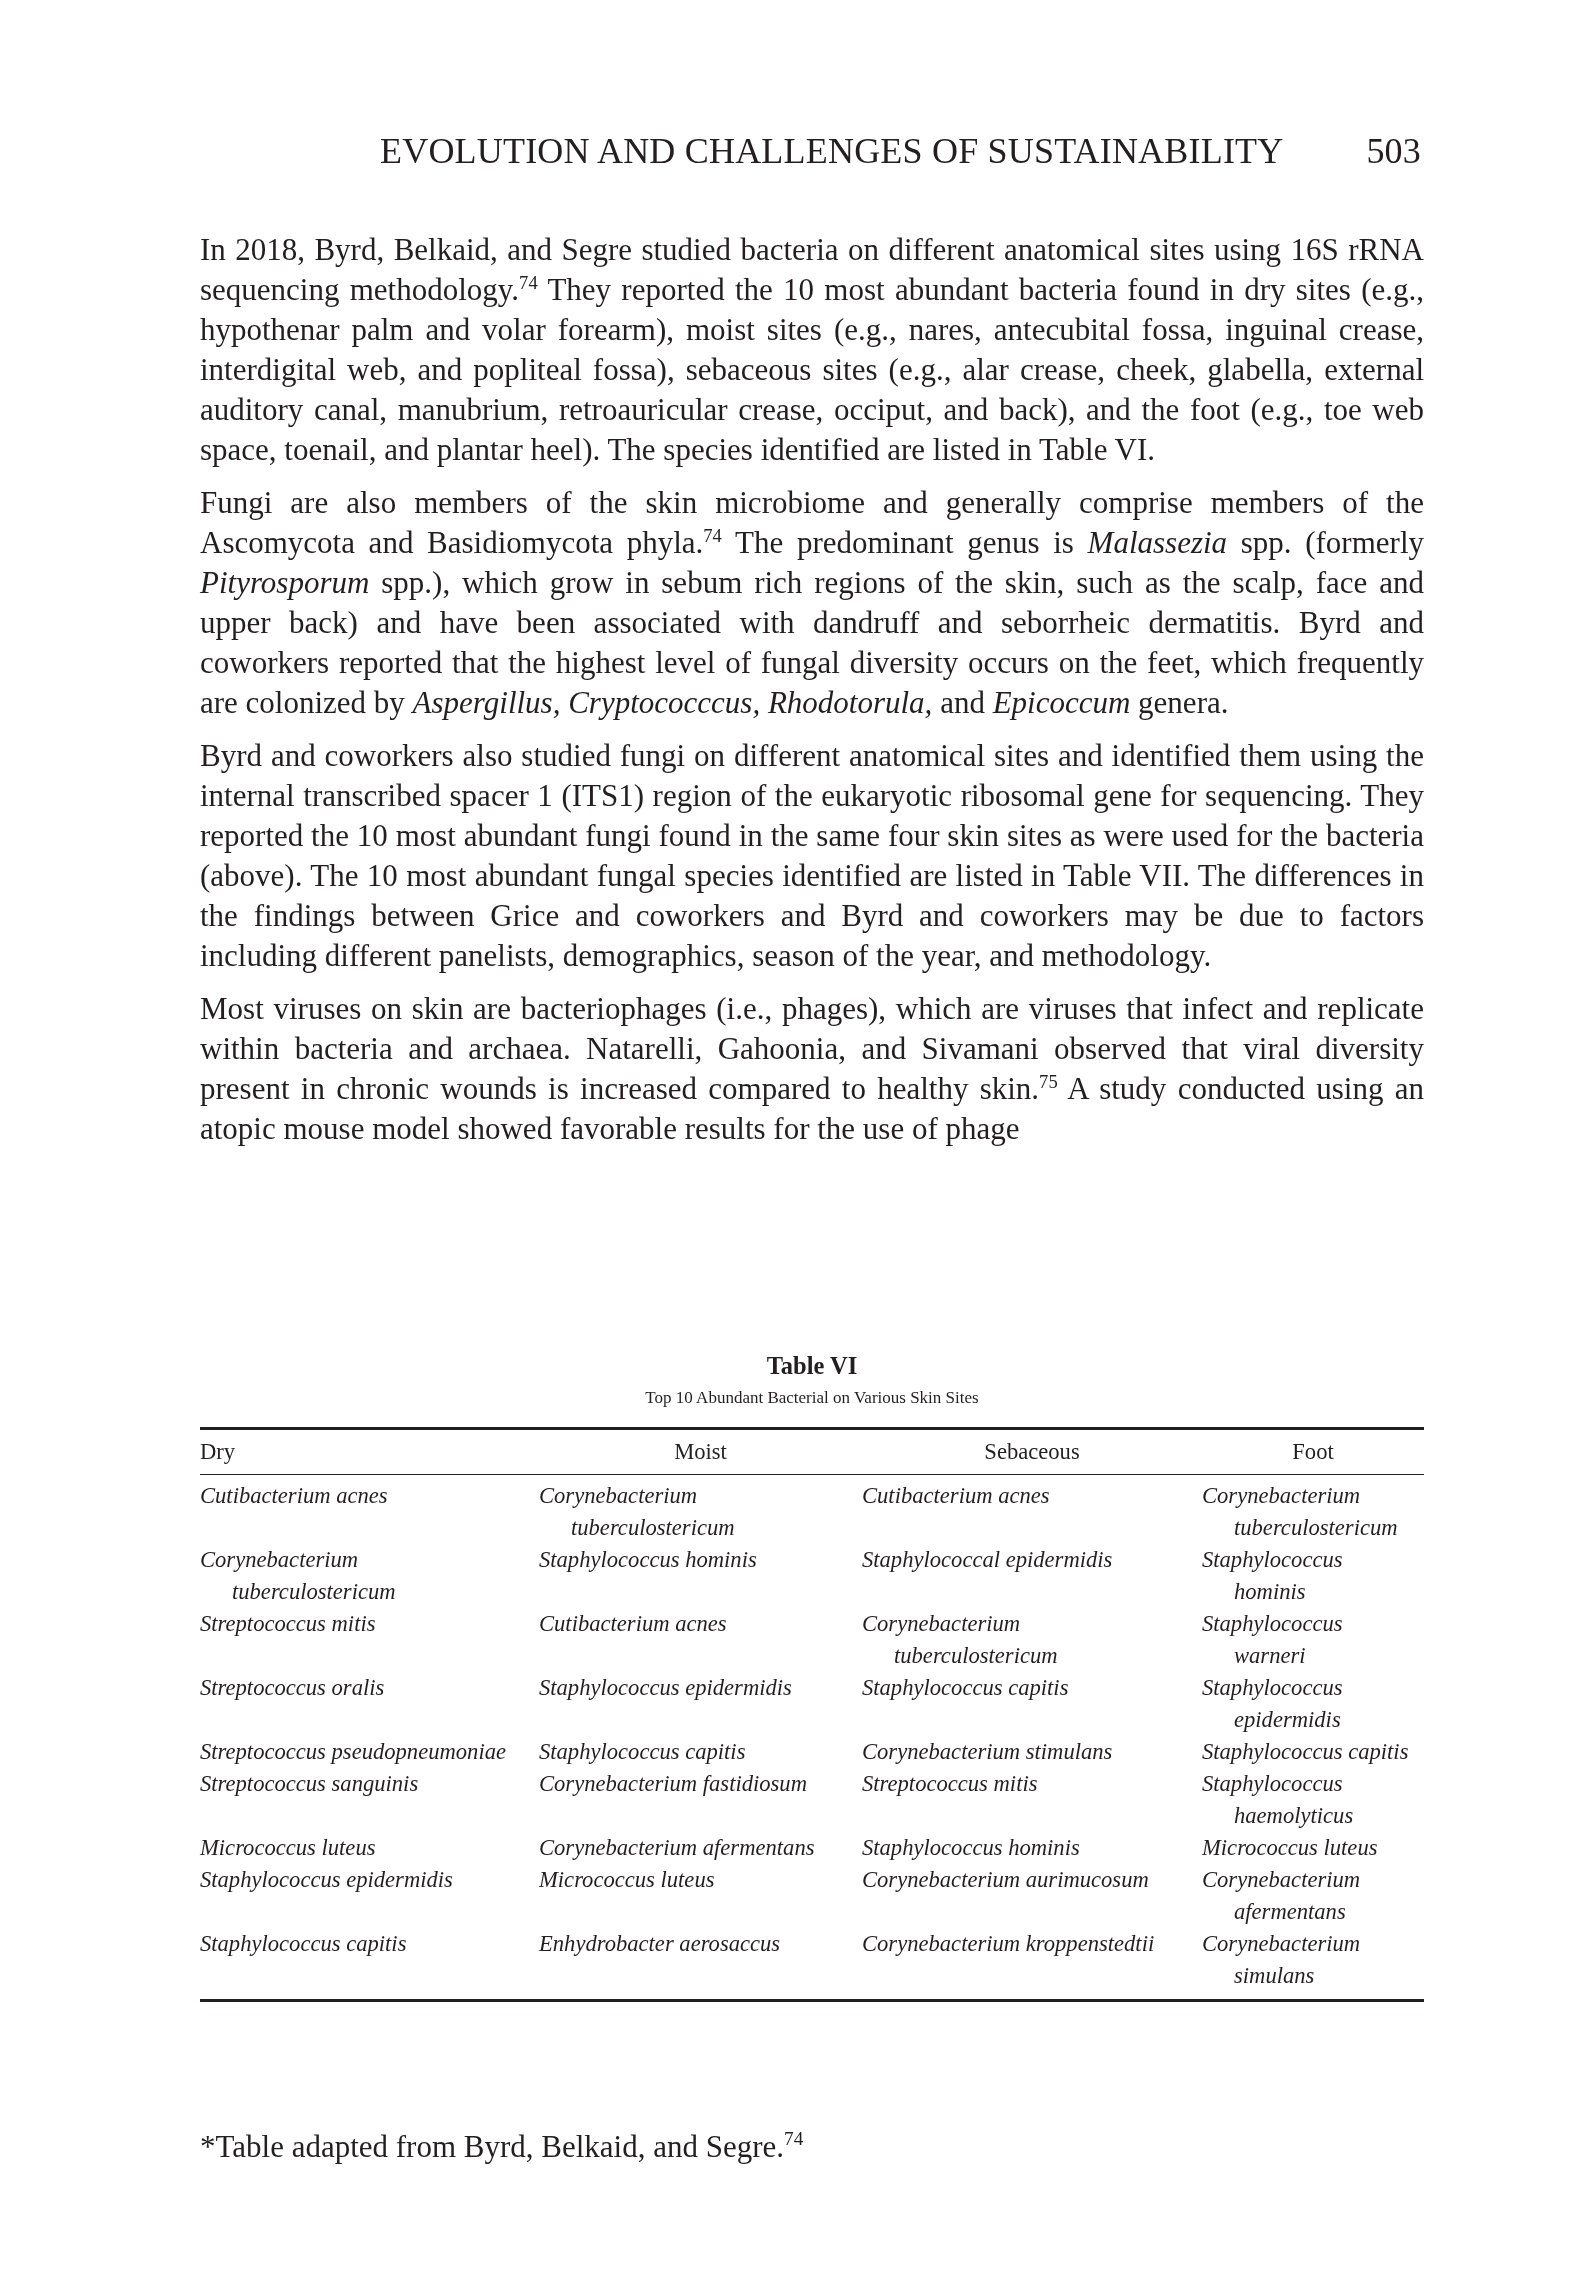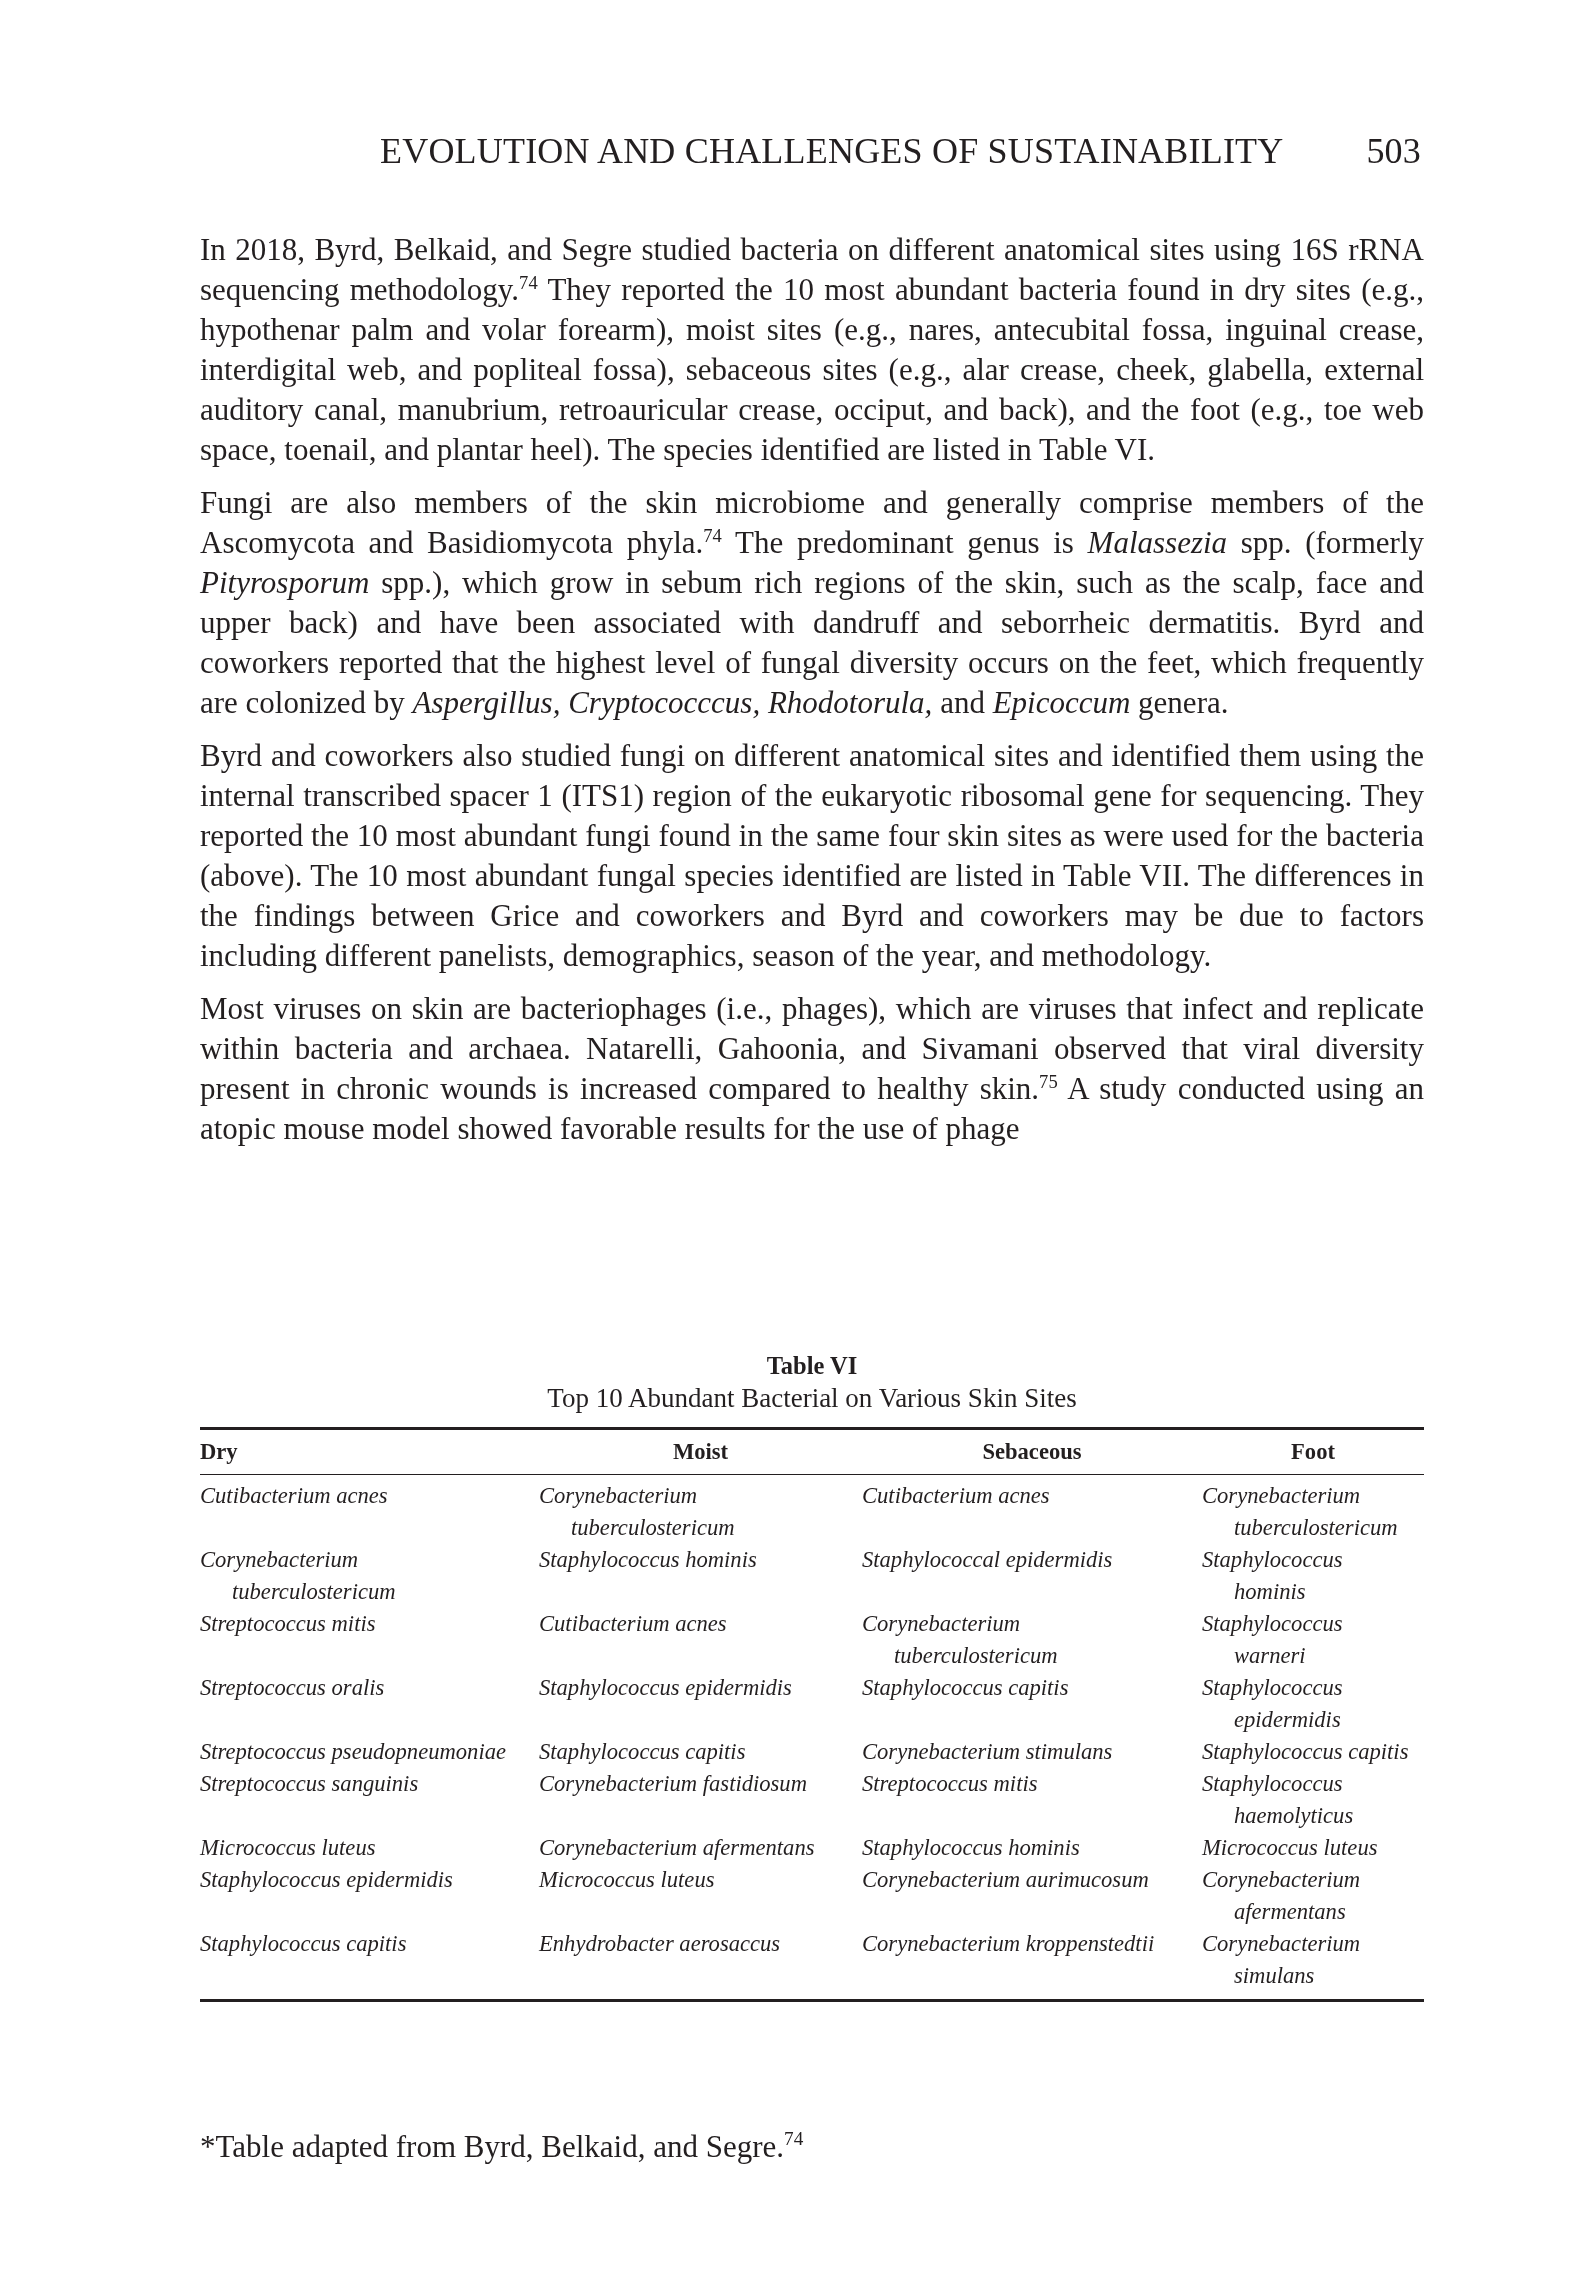--- a/index.html
+++ b/index.html
@@ -18,27 +18,27 @@
   .body-text {
     position: absolute; left: 200px; top: 230px; width: 1224px;
     font-size: 31px; line-height: 40px; text-align: justify;
   }
   .body-text p { margin: 0 0 13px 0; }
   .body-text sup { font-size: 0.6em; line-height: 0; vertical-align: 0.6em; }
   .body-text i { font-style: italic; }
 
   .table-block { position: absolute; left: 200px; top: 1350px; width: 1224px; }
   .table-title { text-align: center; font-size: 24.5px; font-weight: bold; line-height: 32px; }
-  .table-subtitle { text-align: center; font-size: 27px; line-height: 32px; margin-top: 0px; }
+  .table-subtitle { text-align: center; font-size: 17px; line-height: 32px; margin-top: 0px; }
   table.data {
     width: 1224px; border-collapse: collapse; margin-top: 13px;
     font-size: 22.6px; line-height: 32px;
   }
   table.data thead tr th {
-    font-weight: bold; padding: 5.6px 0 6.6px 0; text-align: center;
+    font-weight: normal; padding: 5.6px 0 6.6px 0; text-align: center;
     border-top: 3.8px solid #231f20; border-bottom: 1.9px solid #231f20;
   }
   table.data thead tr th.col-dry { text-align: left; }
   table.data td {
     vertical-align: top; padding: 0; font-style: italic;
   }
   table.data tbody tr:first-child td { padding-top: 4.7px; }
   table.data tbody tr:last-child td { padding-bottom: 7.5px; border-bottom: 3.8px solid #231f20; }
   table.data .c1 { width: 339px; }
   table.data .c2 { width: 323px; }

